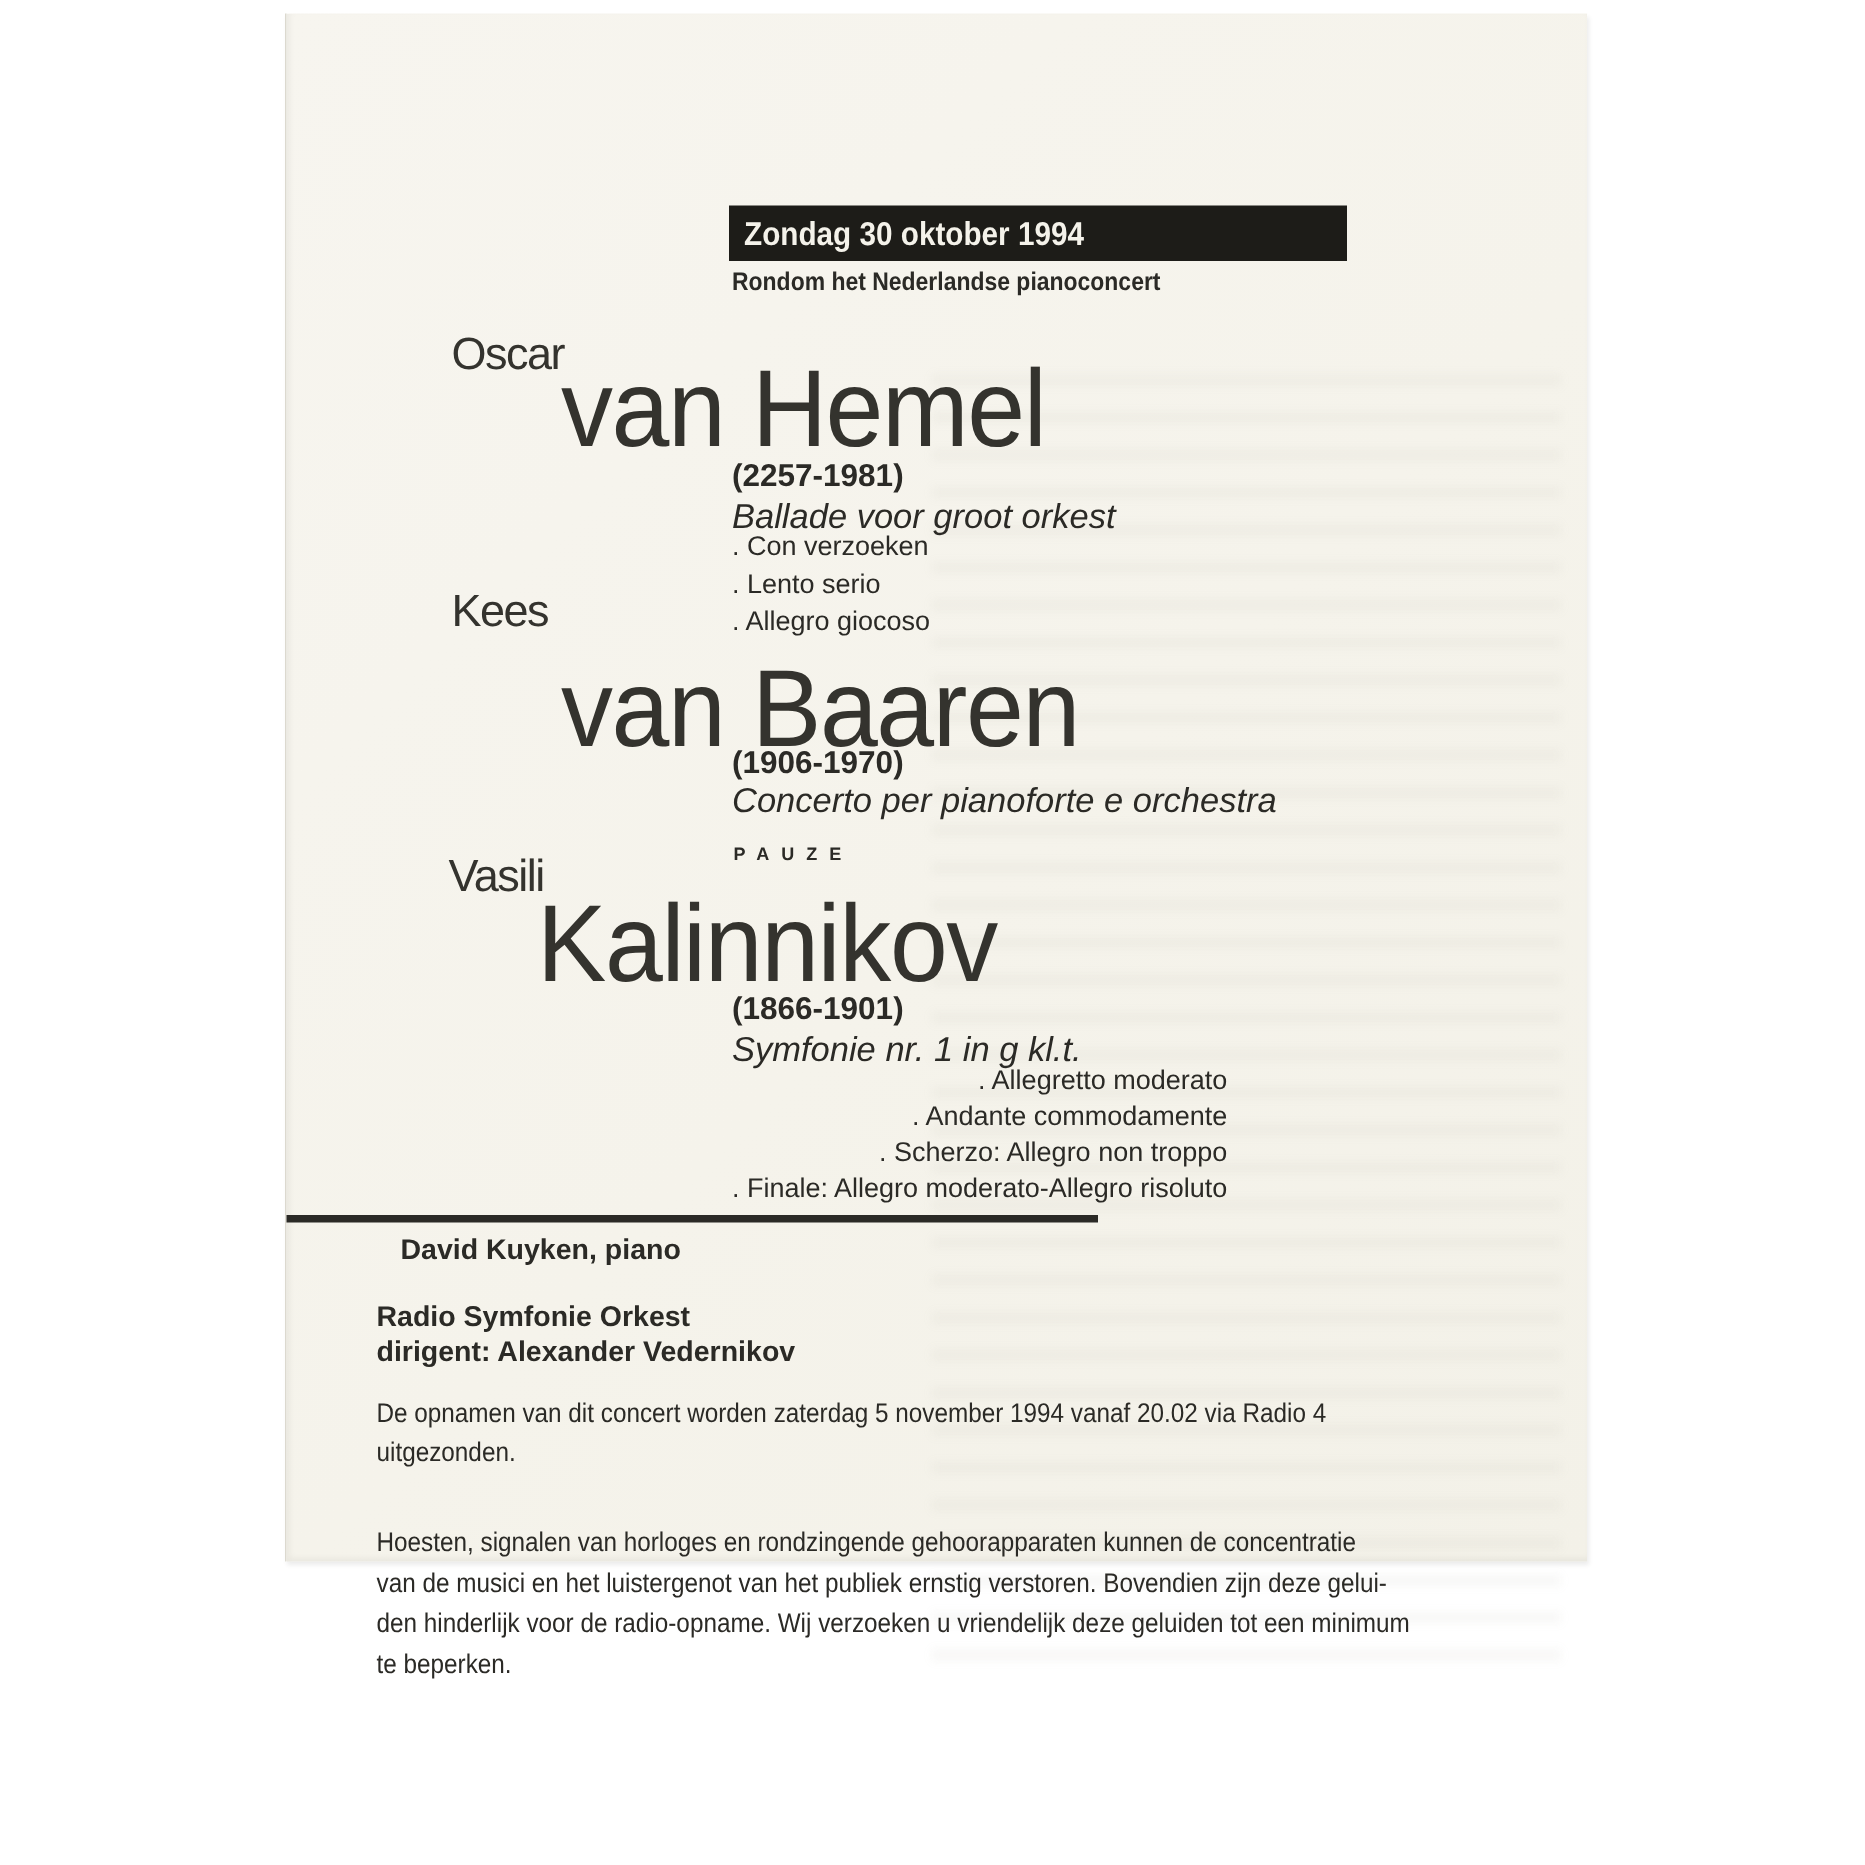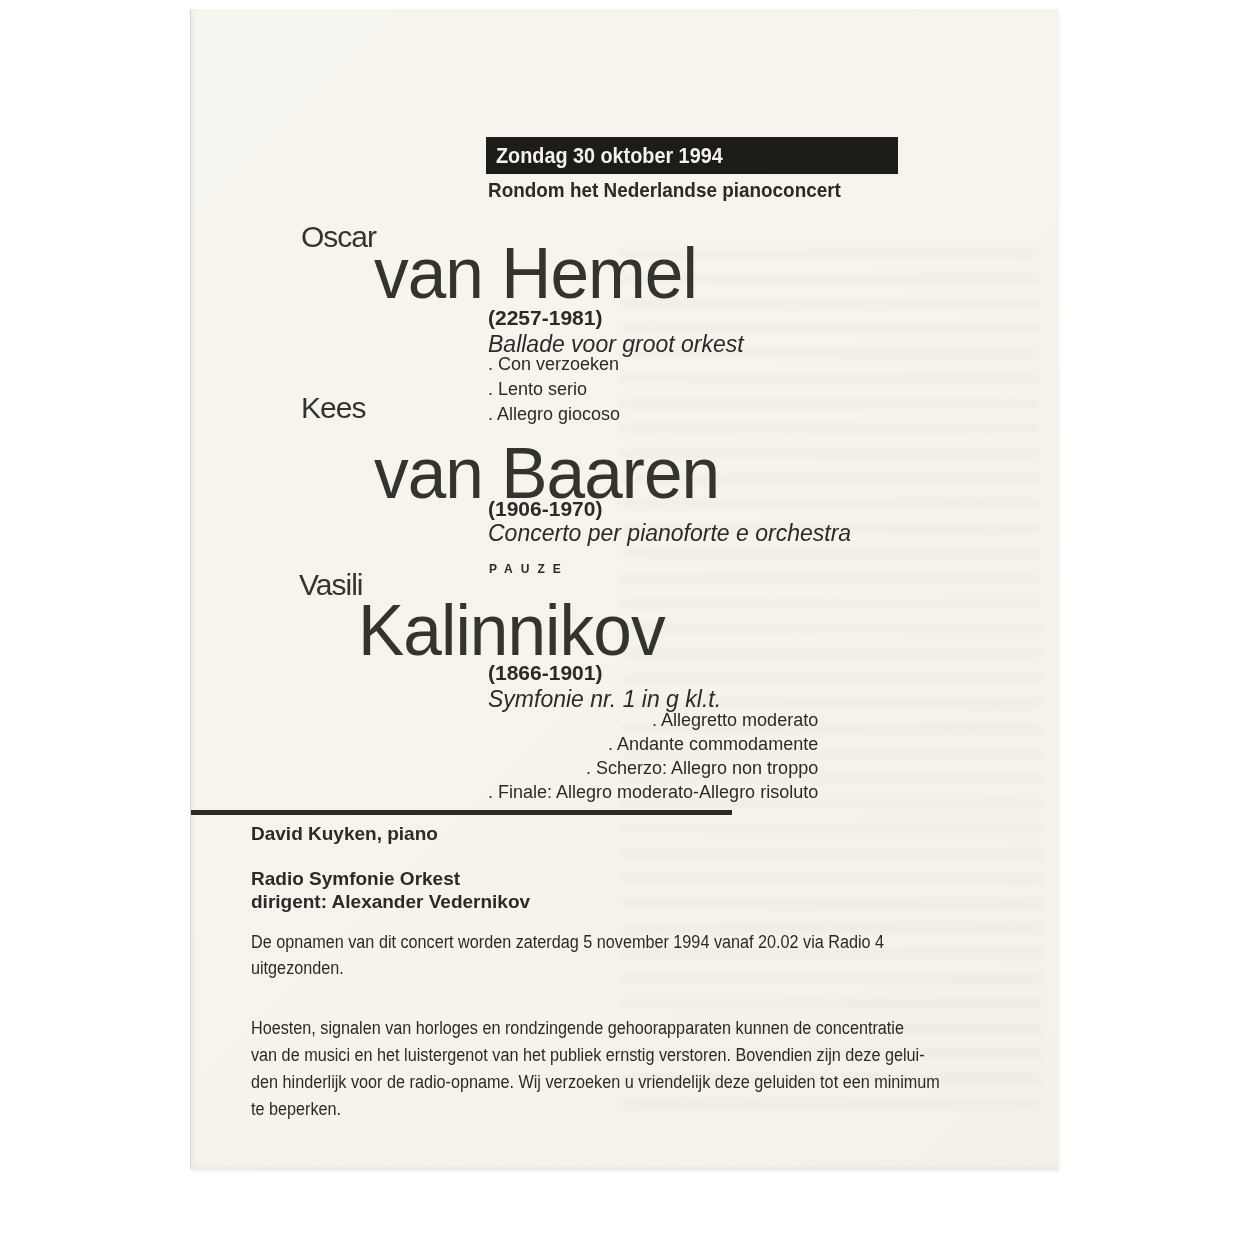--- a/index.html
+++ b/index.html
@@ -14,21 +14,21 @@
     height: 1243px;
     background: #ffffff;
     overflow: hidden;
     color: #2b2a26;
   }
   #paper {
     position: absolute;
     left: 190px;
     top: 9px;
     width: 867px;
-    height: 1160px;
+    height: 1032px;
     background: linear-gradient(135deg, #f7f5ef 0%, #f5f3eb 55%, #f3f1e8 100%);
     border-left: 1px solid #dcd9cf;
     box-shadow: inset 2px -2px 4px rgba(0,0,0,0.05), 1px 2px 3px rgba(0,0,0,0.08);
   }
   .abs { position: absolute; }
 
   .bleed {
     left: 430px; top: 240px; width: 420px; height: 860px;
     background: repeating-linear-gradient(
       to bottom,
@@ -49,21 +49,21 @@
     white-space: nowrap;
   }
   .banner span, .subtitle span {
     display: inline-block;
     transform: scaleX(0.90);
     transform-origin: 0 50%;
     white-space: nowrap;
   }
   .subtitle {
     left: 297px; top: 169px;
-    font-size: 21px; font-weight: bold;
+    font-size: 17px; font-weight: bold;
     white-space: nowrap;
   }
 
   .first-name {
     font-size: 30px;
     line-height: 1;
     letter-spacing: -1px;
     white-space: nowrap;
     color: #34332e;
   }
@@ -156,21 +156,21 @@
     <div class="abs work" style="left:297px; top:677px;">Symfonie nr. 1 in g kl.t.</div>
     <div class="abs movements mv24" style="left:297px; top:699px;text-align:right;">
       <div>. Allegretto moderato</div>
       <div>. Andante commodamente</div>
       <div>. Scherzo: Allegro non troppo</div>
       <div>. Finale: Allegro moderato-Allegro risoluto</div>
     </div>
 
     <div class="abs rule"></div>
 
-    <div class="abs perf" style="left:60px; top:814px;">David Kuyken, piano</div>
+    <div class="abs perf" style="left:76px; top:814px;">David Kuyken, piano</div>
 
     <div class="abs perf perf-block" style="left:60px; top:858px;">
       <div>Radio Symfonie Orkest</div>
       <div>dirigent: Alexander Vedernikov</div>
     </div>
 
     <div class="abs para" style="left:60px; top:920px;">
       <div>De opnamen van dit concert worden zaterdag 5 november 1994 vanaf 20.02 via Radio 4</div>
       <div>uitgezonden.</div>
     </div>

